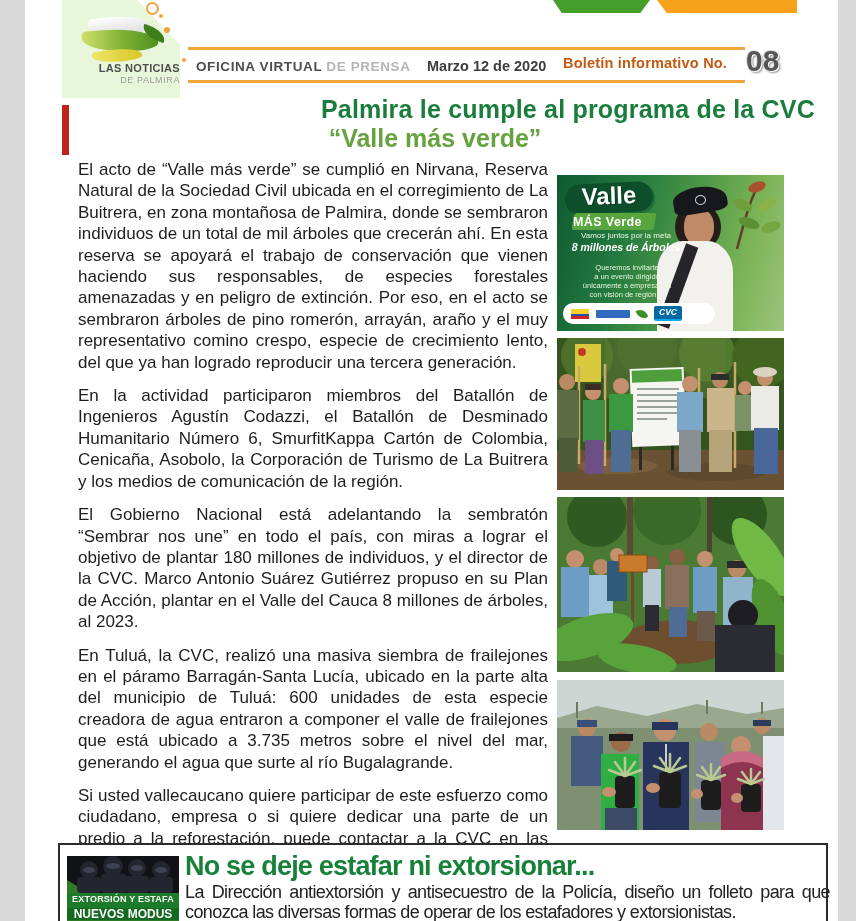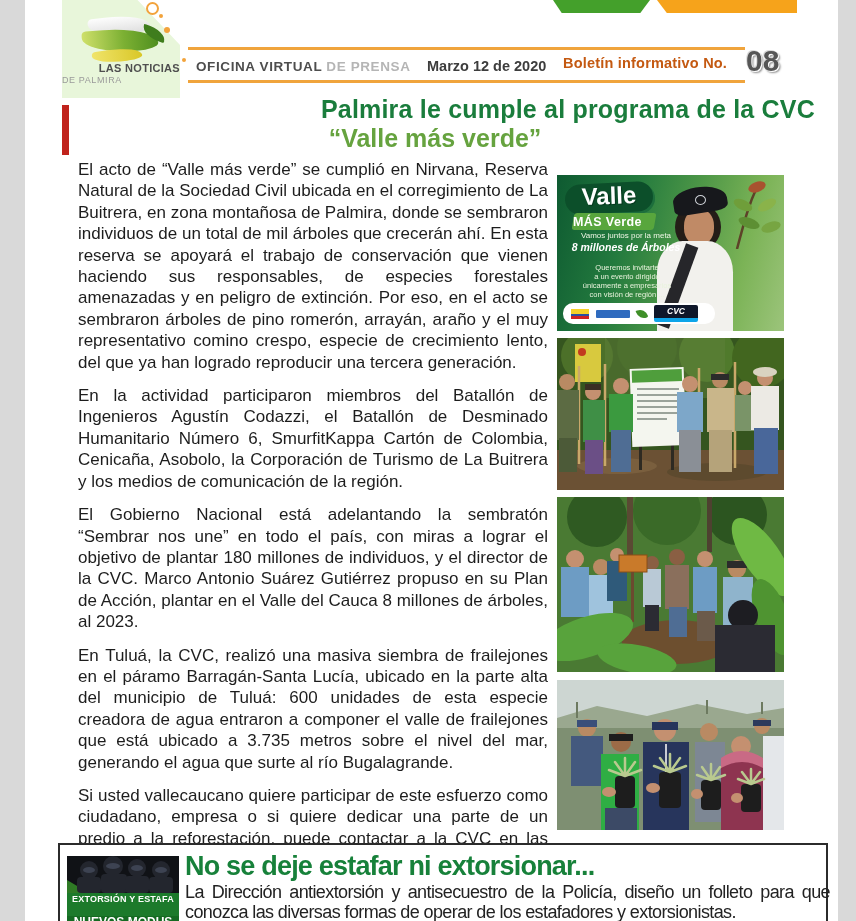--- a/index.html
+++ b/index.html
@@ -26,21 +26,21 @@
   .leaf-white{left:26px;top:16px;width:62px;height:19px;transform:rotate(-7deg);
     background:linear-gradient(180deg,#fdfdfd,#dedede)}
   .leaf-green{left:20px;top:29px;width:76px;height:23px;transform:rotate(-4deg);
     background:linear-gradient(90deg,#cfe06a,#7cb033 55%,#4f8f1f)}
   .leaf-dark{left:80px;top:27px;width:24px;height:13px;transform:rotate(16deg);
     background:#3f7d1d;border-radius:0 100% 10% 100%}
   .leaf-yellow{left:30px;top:49px;width:50px;height:13px;transform:rotate(-8deg);
     background:linear-gradient(90deg,#f0e46a,#d9c728)}
   .logo-t1{left:0;top:62px;width:100%;text-align:right;font-size:11px;font-weight:bold;
     color:#4f4f4f;letter-spacing:.3px}
-  .logo-t2{left:0;top:75px;width:100%;text-align:left;font-size:9px;color:#9a9a9a;letter-spacing:.6px}
+  .logo-t2{left:0;top:75px;width:100%;text-align:right;font-size:9px;color:#9a9a9a;letter-spacing:.6px}
   .dot{position:absolute;background:#f2a33c;border-radius:50%}
   .dot-ring{left:146px;top:2px;width:9px;height:9px;border:2.5px solid #f2a33c;border-radius:50%;background:transparent}
   .d1{left:159px;top:14px;width:4px;height:4px}
   .d2{left:164px;top:27px;width:6px;height:6px}
   .d3{left:182px;top:58px;width:4px;height:4px}
 
   
   .rule{height:2.5px;background:#f0a43c}
   .rule-top{left:188px;top:47px;width:557px}
   .rule-bot{left:188px;top:80px;width:557px}
@@ -85,36 +85,36 @@
     font-weight:normal;color:#eef6e4}
   .promo .t-goal{position:absolute;left:2px;top:66px;width:134px;text-align:center;font-size:10.5px;
     font-weight:bold;font-style:italic;color:#fff}
   .promo .t-invite{position:absolute;left:8px;top:88px;width:124px;text-align:center;font-size:7.5px;
     line-height:9px;color:#e8f3dc;white-space:pre-line}
   .promo .logo-strip{position:absolute;left:6px;top:128px;width:152px;height:21px;background:#fff;
     border-radius:10px;display:flex;align-items:center;gap:7px;padding:0 8px;box-sizing:border-box}
   .promo .flag{width:18px;height:10px;background:linear-gradient(180deg,#f5d028 50%,#2a50a0 50%,#2a50a0 75%,#ce2222 75%)}
   .promo .bluebar{width:34px;height:8px;background:#2f6bbf;border-radius:1px}
   .promo .minileaf{width:10px;height:10px;background:#3f8f28;border-radius:0 100% 20% 100%;transform:rotate(-20deg)}
-  .promo .cvc{width:44px;height:13px;background:#0f172a;border-radius:2px;color:#fff;font-size:8.5px;
-    font-weight:800;font-style:italic;text-align:center;line-height:13px;border-bottom:4px solid #0ea5e9}
+  .promo .cvc{width:28px;height:13px;background:#0369a1;border-radius:2px;color:#fff;font-size:8.5px;
+    font-weight:800;font-style:italic;text-align:center;line-height:13px;border-bottom:2px solid #0ea5e9}
   .promo .w-hair{position:absolute;left:118px;top:28px;width:46px;height:48px;background:#241d18;border-radius:50%}
   .promo .w-cap{position:absolute;left:116px;top:12px;width:54px;height:26px;background:#17181c;
     border-radius:50% 60% 24% 24%;transform:rotate(-9deg)}
   .promo .w-cap-logo{position:absolute;left:138px;top:20px;width:9px;height:8px;border:1.5px solid #cfd2d8;border-radius:50%}
   .promo .w-face{position:absolute;left:127px;top:34px;width:30px;height:36px;background:#c08a66;border-radius:46%}
   .promo .w-torso{position:absolute;left:100px;top:66px;width:76px;height:92px;background:#f2f1ed;
     border-radius:34% 34% 0 0}
   .promo .w-strap{position:absolute;left:114px;top:68px;width:13px;height:86px;background:#26262a;transform:rotate(20deg)}
 
   
   .alert-box{left:58px;top:843px;width:770px;height:95px;border:2px solid #2b2b2b;background:#fff;box-sizing:border-box}
   .police{position:absolute;left:7px;top:11px;width:112px;height:80px;display:flex;flex-direction:column;overflow:hidden}
   .police .pp-img{height:37px;background:#101216;position:relative;flex:none}
-  .police .pp-band1{height:23px;background:#1c7a2b;color:#fff;font-size:9px;font-weight:bold;
+  .police .pp-band1{height:15px;background:#1c7a2b;color:#fff;font-size:9px;font-weight:bold;
     text-align:center;line-height:13px;letter-spacing:.2px;flex:none}
   .police .pp-band2{height:12px;background:#156a22;color:#fff;font-size:12px;font-weight:bold;
     text-align:center;line-height:12px;flex:none}
   .police .pp-rest{flex:1;background:#2f7a25}
   .alert-title{position:absolute;left:125px;top:6px;font-size:27px;font-weight:bold;color:#17813a;
     letter-spacing:-.8px;white-space:nowrap}
   .alert-text{position:absolute;left:125px;top:37px;width:645px;font-size:18px;line-height:20px;
     color:#222;text-align:justify;letter-spacing:-.6px}
 </style>
 </head>

